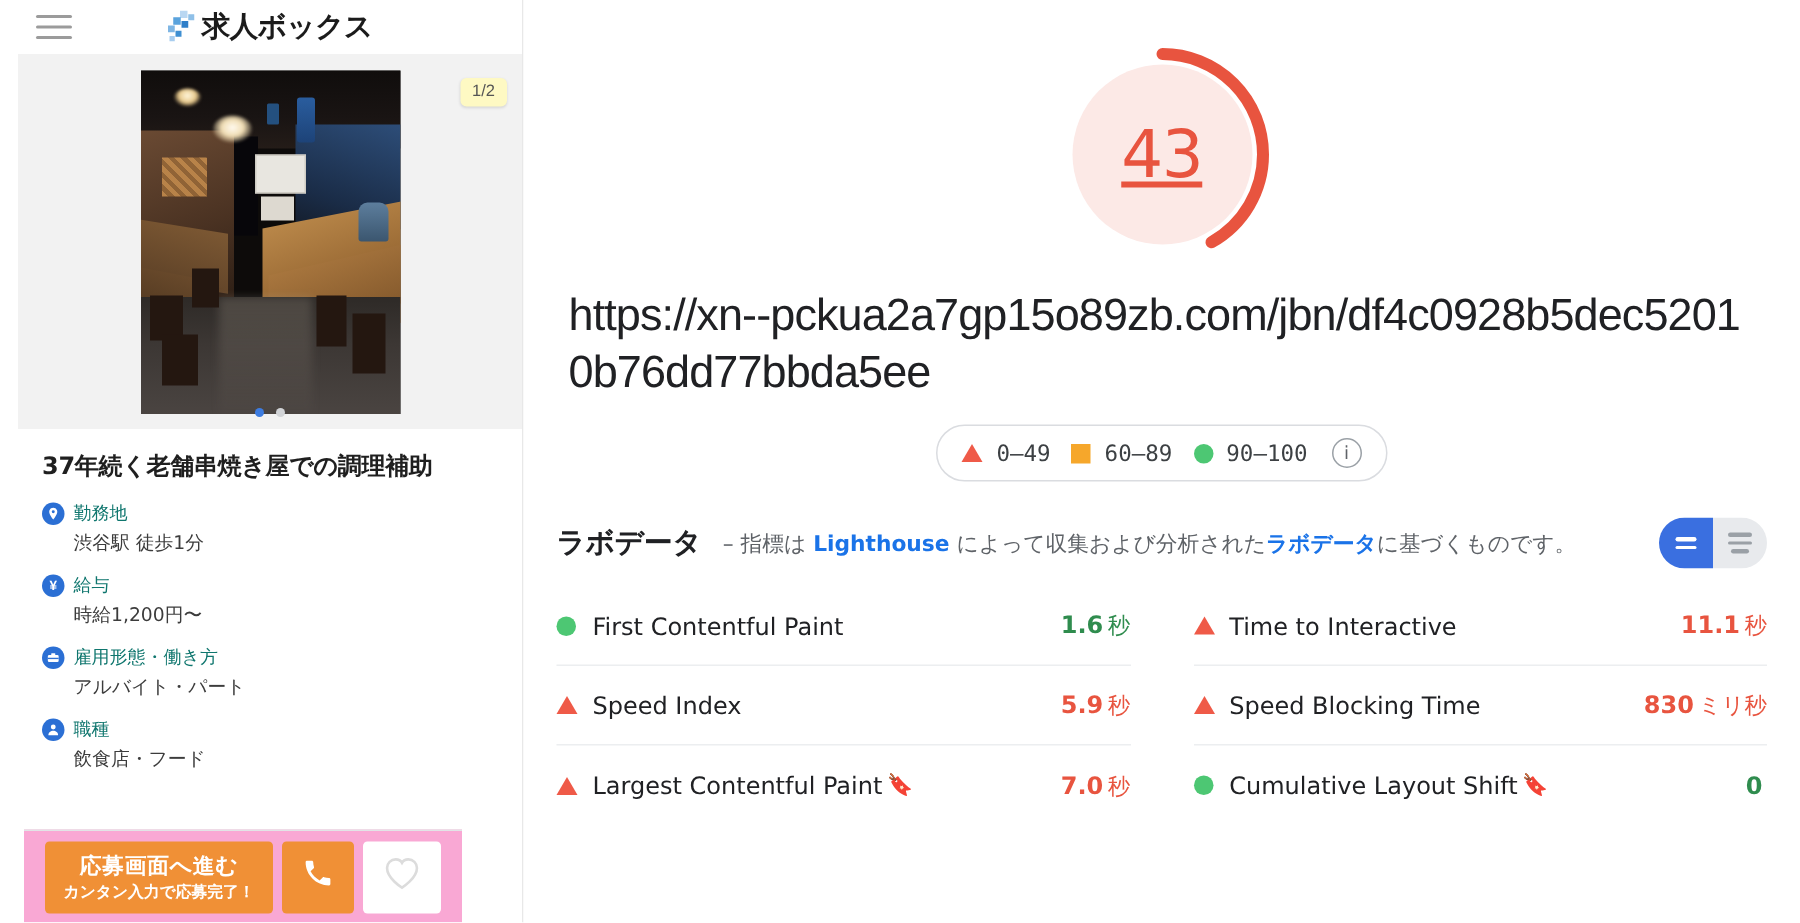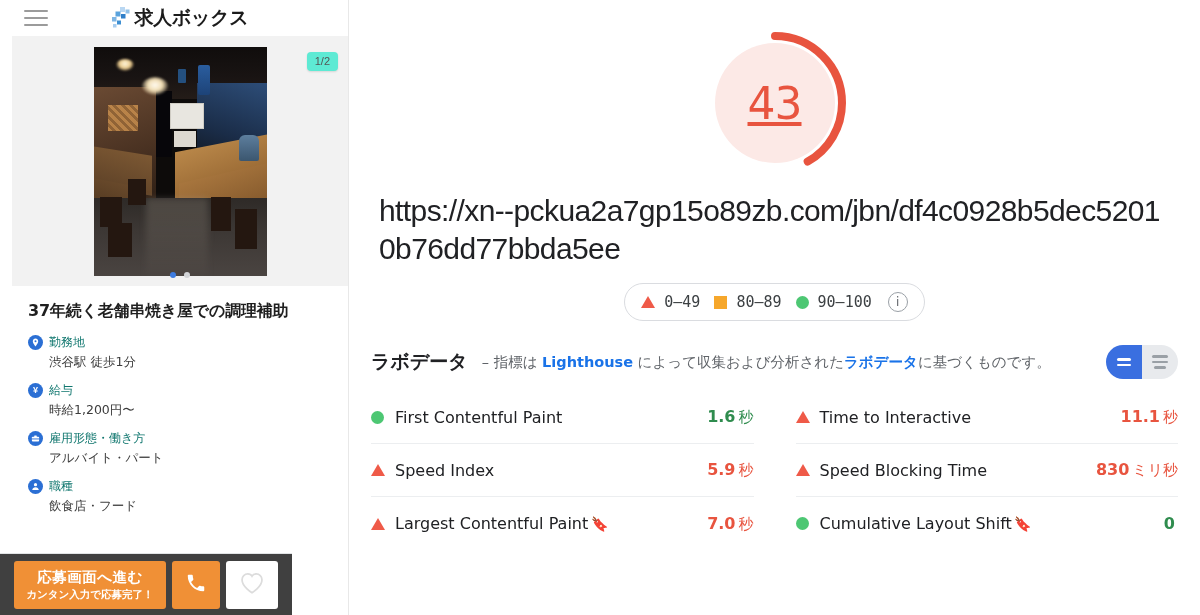--- a/index.html
+++ b/index.html
@@ -141,21 +141,21 @@
     background: linear-gradient(180deg,#5d7e9d,#3b566f); border-radius: 6px 6px 2px 2px;
     filter: blur(.5px);
   }
   .photo .darkdoor {
     position:absolute; left:48px; top:44px; width:30px; height:66px;
     background: #07060a;
   }
 
   .badge-count {
     position: absolute; right: 10px; top: 16px;
-    background: #5eead4;
+    background: #fef9c3;
     border-radius: 4px;
     font-size: 11px; color: #555;
     padding: 3px 8px;
     box-shadow: 0 1px 2px rgba(0,0,0,.12);
     line-height: 1.2;
   }
   .dots {
     position: absolute; left: 0; right: 0; bottom: 8px;
     display: flex; justify-content: center; gap: 8px;
   }
@@ -187,22 +187,22 @@
   .dlabel {
     font-size: 12px; font-weight: normal; color: #0f766e;
     font-family: "DejaVu Sans","Liberation Sans",sans-serif;
   }
   .dvalue {
     font-size: 12.5px; color: #3c3c3c; margin-left: 21px; margin-top: 3px;
     font-family: "DejaVu Sans","Liberation Sans",sans-serif;
   }
 
   .action-bar {
-    position: absolute; left: 0; bottom: 0; width: 292px; height: 62px;
-    background: #404040;
+    position: absolute; left: 16px; bottom: 0; width: 292px; height: 62px;
+    background: #f9a8d4;
     display: flex; align-items: center; gap: 6px;
     padding: 0 14px;
     border-top: 1px solid #e2e4e6;
   }
   .apply-btn {
     flex: 1 1 auto; height: 48px;
     background: #f09036; border-radius: 3px;
     display: flex; flex-direction: column; align-items: center; justify-content: center;
     color: #fff; cursor: pointer;
   }
@@ -496,21 +496,21 @@
     <div class="url-line">https://xn--pckua2a7gp15o89zb.com/jbn/df4c0928b5dec52010b76dd77bbda5ee</div>
 
     <div class="legend-wrap">
       <div class="legend">
         <span class="legend-item">
           <span class="tri"></span>
           <span>0–49</span>
         </span>
         <span class="legend-item">
           <span class="sq"></span>
-          <span>80–89</span>
+          <span>60–89</span>
         </span>
         <span class="legend-item">
           <span class="cir"></span>
           <span>90–100</span>
         </span>
         <span class="info-i">i</span>
       </div>
     </div>
 
     <div class="labdata-head">

